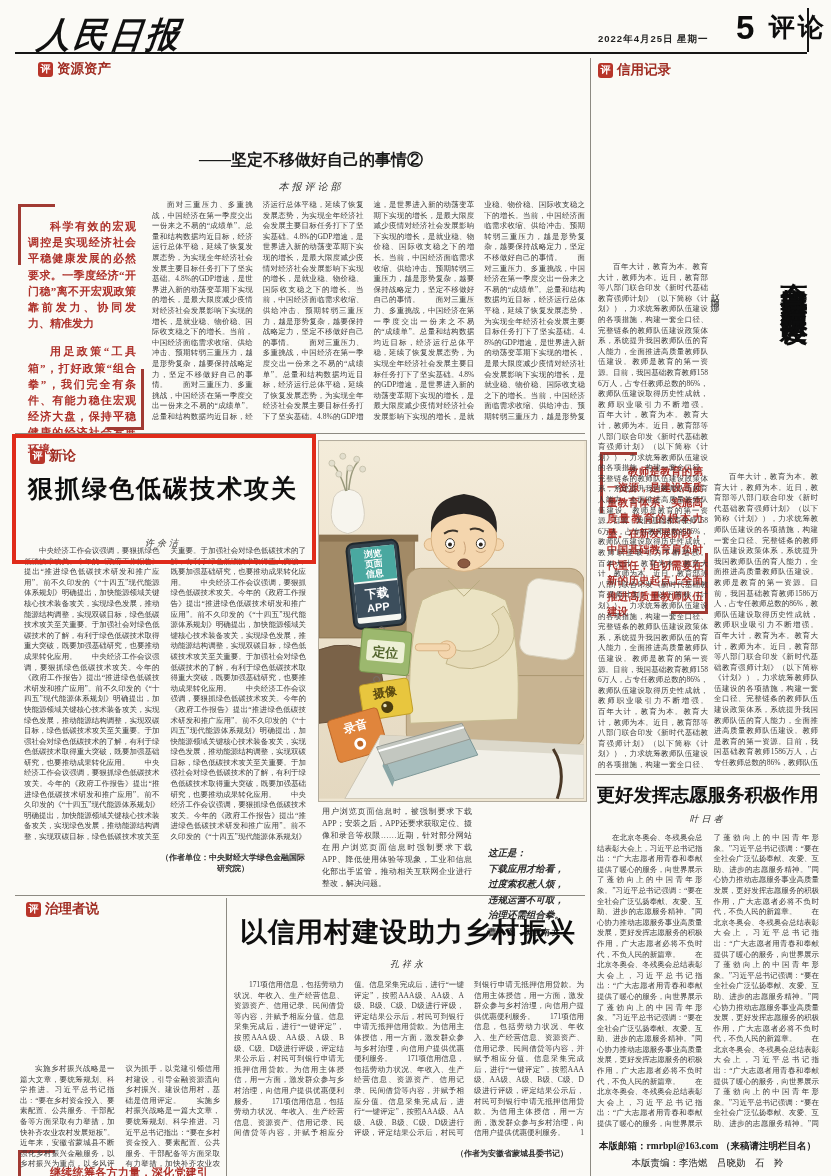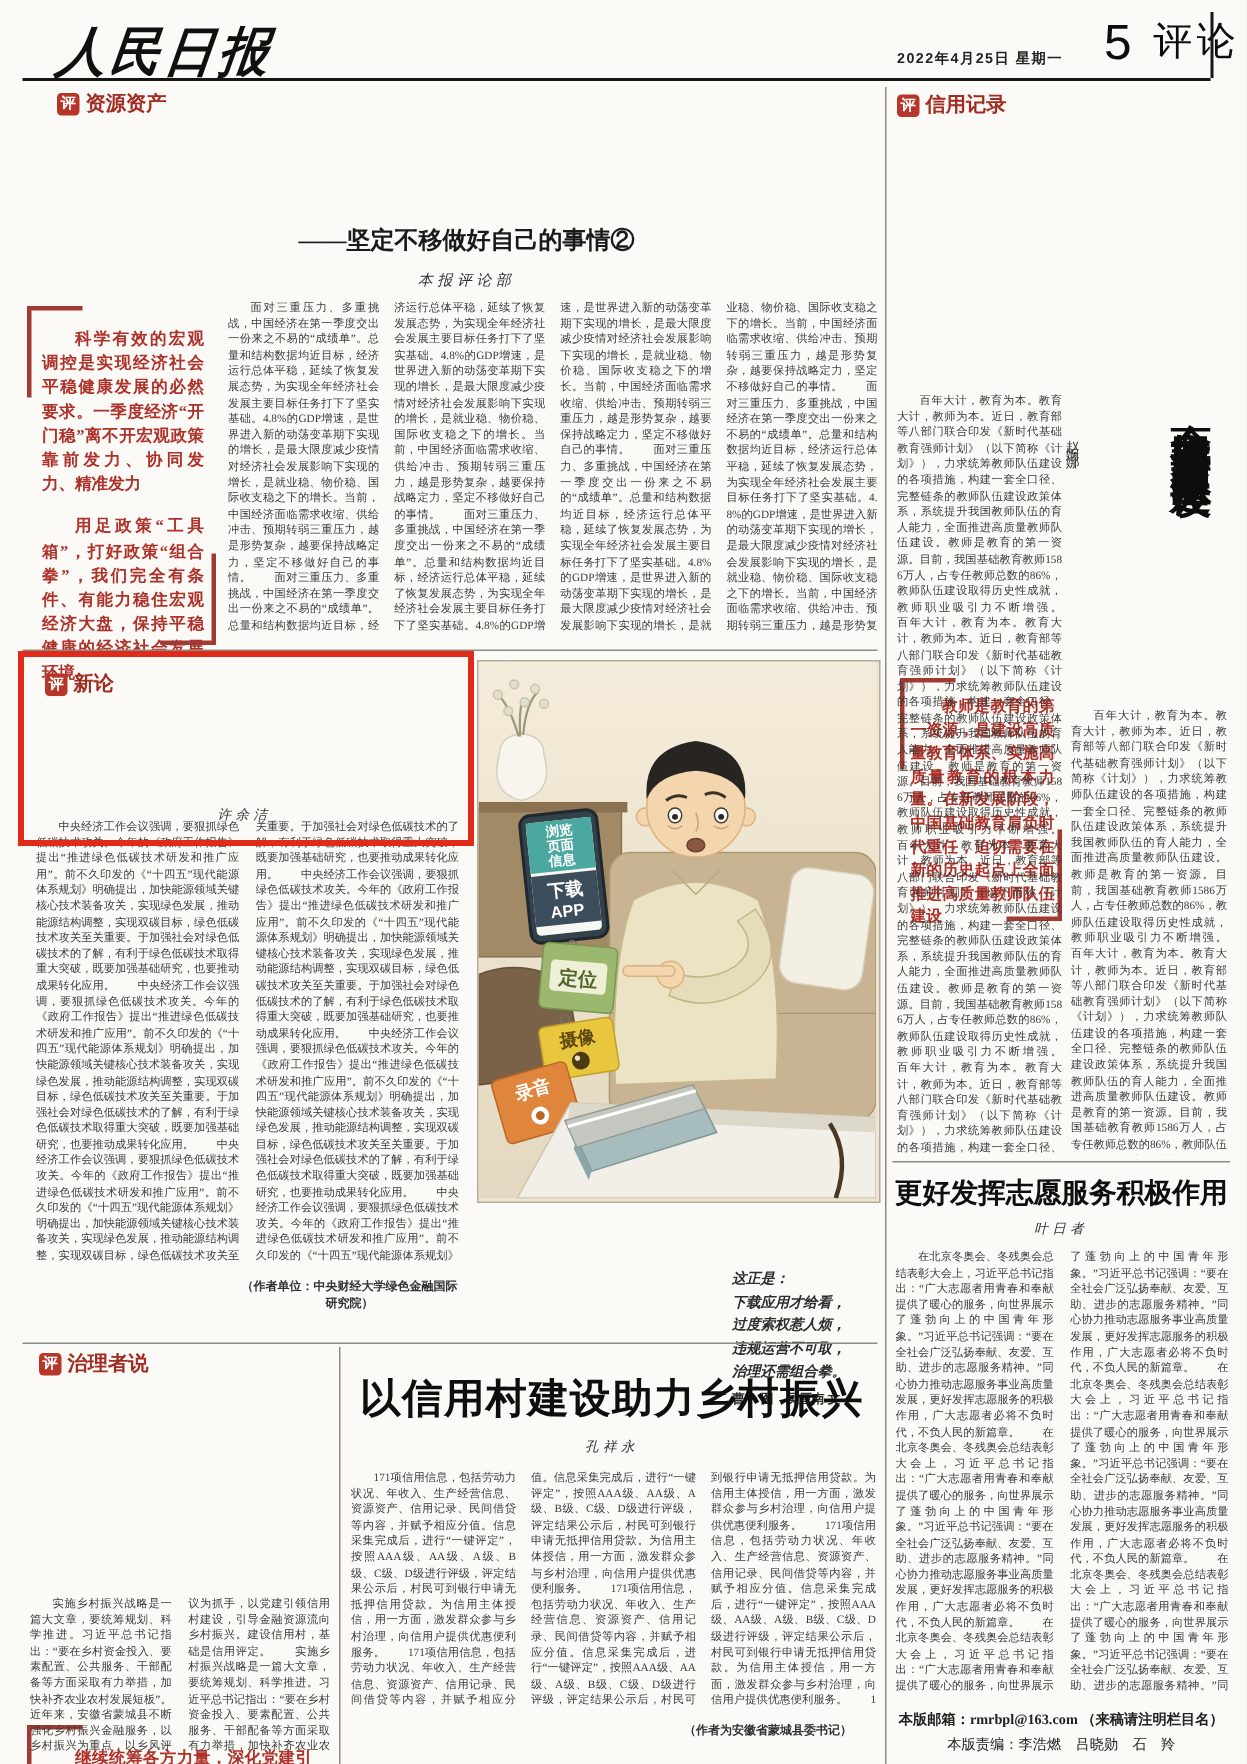--- a/index.html
+++ b/index.html
@@ -3,21 +3,21 @@
 <meta charset="utf-8">
 <style>
   html,body{margin:0;padding:0;background:#e8e8e4;}
   #paper{position:relative;width:831px;height:1176px;margin:0 auto;background:#fbfaf6;overflow:hidden;
          font-family:"Liberation Serif",serif;color:#2c2c2c;}
   .abs{position:absolute;}
   
   .masthead{font-family:"Liberation Serif",serif;font-weight:bold;font-style:italic;font-size:33px;
             color:#101010;transform:skewX(-7deg) scaleY(1.08);letter-spacing:3px;}
   .dateline{font-family:"Liberation Sans",sans-serif;font-size:9.5px;color:#222;letter-spacing:1px;font-weight:bold;}
-  .pageno{font-family:"Liberation Sans",sans-serif;font-weight:400;color:#0d0d0d;}
+  .pageno{font-family:"Liberation Sans",sans-serif;font-weight:700;color:#0d0d0d;}
   .pageno .num{font-size:33px;vertical-align:-3px;}
   .pageno .sec{font-size:26px;letter-spacing:3px;margin-left:10px;}
   .hrule{border-top:2.5px solid #161616;}
   .hook{border-right:2.5px solid #161616;}
   .thin-h{border-top:1px solid #8d8a82;}
   .thin-v{border-left:1px solid #8d8a82;}
   
   .seclabel{font-family:"Liberation Sans",sans-serif;font-weight:900;font-size:13.5px;color:#a02c22;
             display:flex;align-items:center;gap:4px;}
   .secicon{display:inline-flex;align-items:center;justify-content:center;width:15px;height:15px;border-radius:3px;
@@ -85,20 +85,21 @@
   </div>
   <div class="abs bodytxt cols4" style="left:152px;top:200px;width:433px;height:231px;">面对三重压力、多重挑战，中国经济在第一季度交出一份来之不易的“成绩单”。总量和结构数据均近目标，经济运行总体平稳，延续了恢复发展态势，为实现全年经济社会发展主要目标任务打下了坚实基础。4.8%的GDP增速，是世界进入新的动荡变革期下实现的增长，是最大限度减少疫情对经济社会发展影响下实现的增长，是就业稳、物价稳、国际收支稳之下的增长。当前，中国经济面临需求收缩、供给冲击、预期转弱三重压力，越是形势复杂，越要保持战略定力，坚定不移做好自己的事情。　　面对三重压力、多重挑战，中国经济在第一季度交出一份来之不易的“成绩单”。总量和结构数据均近目标，经济运行总体平稳，延续了恢复发展态势，为实现全年经济社会发展主要目标任务打下了坚实基础。4.8%的GDP增速，是世界进入新的动荡变革期下实现的增长，是最大限度减少疫情对经济社会发展影响下实现的增长，是就业稳、物价稳、国际收支稳之下的增长。当前，中国经济面临需求收缩、供给冲击、预期转弱三重压力，越是形势复杂，越要保持战略定力，坚定不移做好自己的事情。　　面对三重压力、多重挑战，中国经济在第一季度交出一份来之不易的“成绩单”。总量和结构数据均近目标，经济运行总体平稳，延续了恢复发展态势，为实现全年经济社会发展主要目标任务打下了坚实基础。4.8%的GDP增速，是世界进入新的动荡变革期下实现的增长，是最大限度减少疫情对经济社会发展影响下实现的增长，是就业稳、物价稳、国际收支稳之下的增长。当前，中国经济面临需求收缩、供给冲击、预期转弱三重压力，越是形势复杂，越要保持战略定力，坚定不移做好自己的事情。　　面对三重压力、多重挑战，中国经济在第一季度交出一份来之不易的“成绩单”。总量和结构数据均近目标，经济运行总体平稳，延续了恢复发展态势，为实现全年经济社会发展主要目标任务打下了坚实基础。4.8%的GDP增速，是世界进入新的动荡变革期下实现的增长，是最大限度减少疫情对经济社会发展影响下实现的增长，是就业稳、物价稳、国际收支稳之下的增长。当前，中国经济面临需求收缩、供给冲击、预期转弱三重压力，越是形势复杂，越要保持战略定力，坚定不移做好自己的事情。　　面对三重压力、多重挑战，中国经济在第一季度交出一份来之不易的“成绩单”。总量和结构数据均近目标，经济运行总体平稳，延续了恢复发展态势，为实现全年经济社会发展主要目标任务打下了坚实基础。4.8%的GDP增速，是世界进入新的动荡变革期下实现的增长，是最大限度减少疫情对经济社会发展影响下实现的增长，是就业稳、物价稳、国际收支稳之下的增长。当前，中国经济面临需求收缩、供给冲击、预期转弱三重压力，越是形势复杂，越要保持战略定力，坚定不移做好自己的事情。</div>
 
   <div class="abs thin-h" style="left:15px;top:433px;width:570px;"></div>
 
   <div class="abs annot" style="left:12px;top:434px;width:296px;height:122px;"></div>
   <div class="abs seclabel" style="left:30px;top:447px;">
     <span class="secicon">评</span>
     <span>新论</span>
   </div>
+  <div class="abs headline" style="left:24px;top:472px;width:278px;font-size:25px;letter-spacing:2px;">狠抓绿色低碳技术攻关</div>
   <div class="abs byline" style="left:24px;top:521px;width:278px;font-size:9px;margin-top:16px;">许余洁</div>
   <div class="abs bodytxt cols2" style="left:24px;top:546px;width:282px;height:300px;">中央经济工作会议强调，要狠抓绿色低碳技术攻关。今年的《政府工作报告》提出“推进绿色低碳技术研发和推广应用”。前不久印发的《“十四五”现代能源体系规划》明确提出，加快能源领域关键核心技术装备攻关，实现绿色发展，推动能源结构调整，实现双碳目标，绿色低碳技术攻关至关重要。于加强社会对绿色低碳技术的了解，有利于绿色低碳技术取得重大突破，既要加强基础研究，也要推动成果转化应用。　　中央经济工作会议强调，要狠抓绿色低碳技术攻关。今年的《政府工作报告》提出“推进绿色低碳技术研发和推广应用”。前不久印发的《“十四五”现代能源体系规划》明确提出，加快能源领域关键核心技术装备攻关，实现绿色发展，推动能源结构调整，实现双碳目标，绿色低碳技术攻关至关重要。于加强社会对绿色低碳技术的了解，有利于绿色低碳技术取得重大突破，既要加强基础研究，也要推动成果转化应用。　　中央经济工作会议强调，要狠抓绿色低碳技术攻关。今年的《政府工作报告》提出“推进绿色低碳技术研发和推广应用”。前不久印发的《“十四五”现代能源体系规划》明确提出，加快能源领域关键核心技术装备攻关，实现绿色发展，推动能源结构调整，实现双碳目标，绿色低碳技术攻关至关重要。于加强社会对绿色低碳技术的了解，有利于绿色低碳技术取得重大突破，既要加强基础研究，也要推动成果转化应用。　　中央经济工作会议强调，要狠抓绿色低碳技术攻关。今年的《政府工作报告》提出“推进绿色低碳技术研发和推广应用”。前不久印发的《“十四五”现代能源体系规划》明确提出，加快能源领域关键核心技术装备攻关，实现绿色发展，推动能源结构调整，实现双碳目标，绿色低碳技术攻关至关重要。于加强社会对绿色低碳技术的了解，有利于绿色低碳技术取得重大突破，既要加强基础研究，也要推动成果转化应用。　　中央经济工作会议强调，要狠抓绿色低碳技术攻关。今年的《政府工作报告》提出“推进绿色低碳技术研发和推广应用”。前不久印发的《“十四五”现代能源体系规划》明确提出，加快能源领域关键核心技术装备攻关，实现绿色发展，推动能源结构调整，实现双碳目标，绿色低碳技术攻关至关重要。于加强社会对绿色低碳技术的了解，有利于绿色低碳技术取得重大突破，既要加强基础研究，也要推动成果转化应用。　　中央经济工作会议强调，要狠抓绿色低碳技术攻关。今年的《政府工作报告》提出“推进绿色低碳技术研发和推广应用”。前不久印发的《“十四五”现代能源体系规划》明确提出，加快能源领域关键核心技术装备攻关，实现绿色发展，推动能源结构调整，实现双碳目标，绿色低碳技术攻关至关重要。于加强社会对绿色低碳技术的了解，有利于绿色低碳技术取得重大突破，既要加强基础研究，也要推动成果转化应用。</div>
   <div class="abs credit" style="left:160px;top:852px;width:146px;font-size:8px;line-height:11px;">（作者单位：中央财经大学绿色金融国际研究院）</div>
 
   <div class="abs cartoonbox" style="left:318px;top:440px;width:267px;height:360px;">
     <svg viewBox="0 0 267 360" width="265" height="358">
       <defs>
         <linearGradient id="wall" x1="0" y1="0" x2="0" y2="1">
           <stop offset="0" stop-color="#f4ecda"></stop>
             <stop offset="1" stop-color="#e4d8c0"></stop>
@@ -189,20 +190,21 @@
       <g>
         <path d="M66,320 L150,296 L160,316 L76,342 Z" fill="#a7bdbd" stroke="#7d9797"></path>
         <path d="M66,320 L76,342 L74,348 L64,327 Z" fill="#8aa6a6"></path>
         <path d="M58,308 L144,284 L152,300 L66,326 Z" fill="#c3c7c0" stroke="#969a93"></path>
         <path d="M60,312 L146,288" stroke="#fff" stroke-width="2" fill="none"></path>
       </g>
       <path d="M236,310 q14,22 4,50" stroke="#4a3826" stroke-width="3" fill="none"></path>
     </svg>
   </div>
 
+  <div class="abs cap-desc" style="left:322px;top:806px;width:150px;height:82px;">用户浏览页面信息时，被强制要求下载APP；安装之后，APP还要求获取定位、摄像和录音等权限……近期，针对部分网站在用户浏览页面信息时强制要求下载APP、降低使用体验等现象，工业和信息化部出手监管，推动相关互联网企业进行整改，解决问题。</div>
   <div class="abs poem" style="left:488px;top:846px;width:98px;">
     <div>这正是：</div>
     <div>下载应用才给看，</div>
     <div>过度索权惹人烦，</div>
     <div>违规运营不可取，</div>
     <div>治理还需组合拳。</div>
     <div class="cr">曹一 图　吴厘南 文</div>
   </div>
 
   <div class="abs thin-h" style="left:15px;top:895px;width:570px;"></div>

